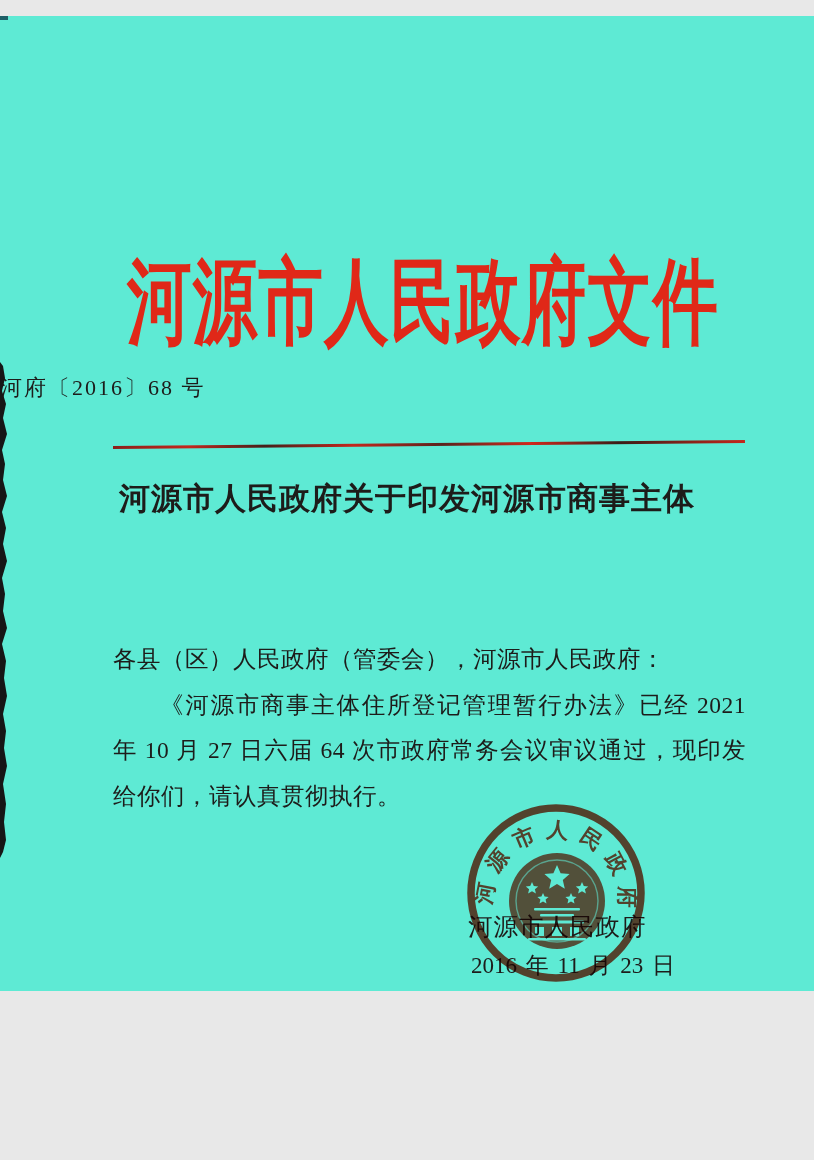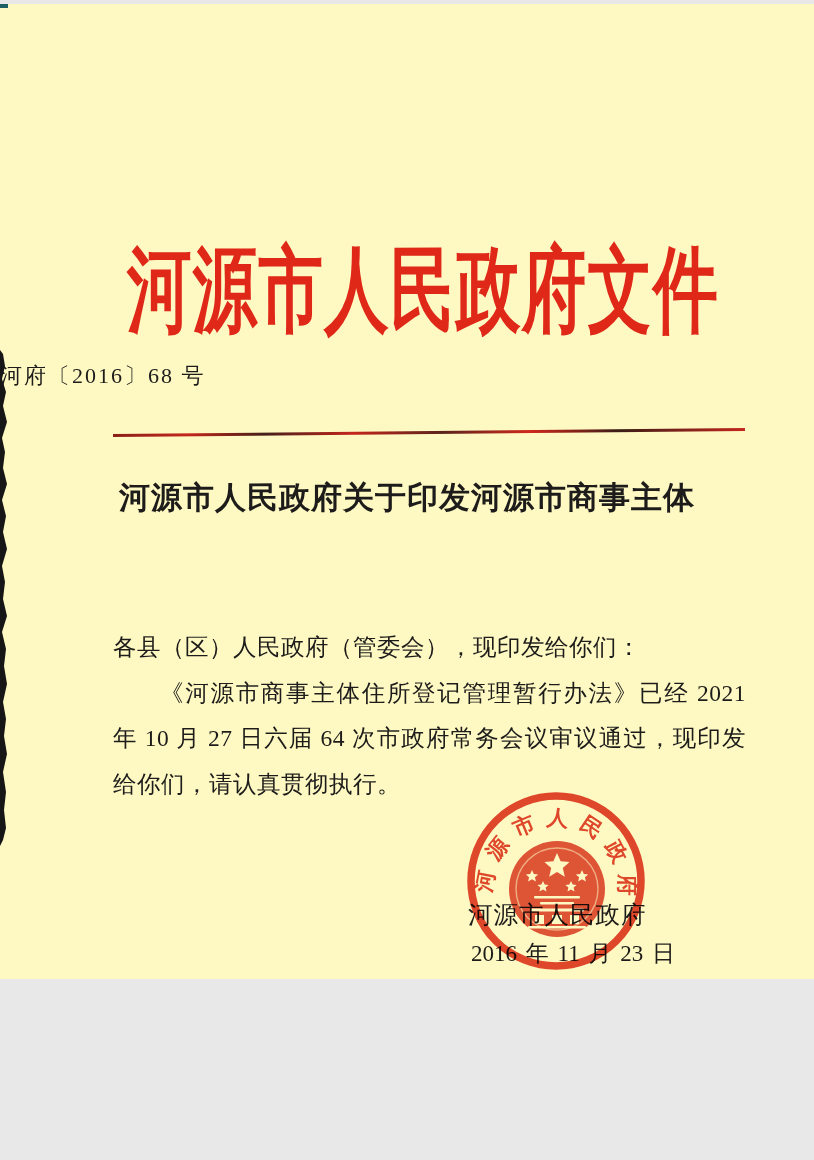--- a/index.html
+++ b/index.html
@@ -1,20 +1,20 @@
 <!DOCTYPE html>
 <html lang="zh"><head>
 <meta charset="utf-8">
 <style>
   html,body{margin:0;padding:0;background:#e8e8e8;}
   .page{
     position:relative;
     width:814px;height:975px;
-    margin:4px auto;
-    background:#fef9c3;
+    margin:16px auto;
+    background:#5eead4;
     overflow:hidden;
     font-family:"Liberation Serif","DejaVu Serif",serif;
     color:#1d1c1a;
   }
   
   .letterhead{
     position:absolute;top:236px;left:0;width:814px;
     text-align:center;line-height:100px;height:104px;
     white-space:nowrap;
   }
@@ -28,21 +28,21 @@
     position:absolute;top:357px;left:0;width:814px;
     text-align:left;font-size:22px;letter-spacing:2px;
   }
   .red-rule{
     position:absolute;top:430px;left:113px;width:632px;height:3px;
     background:linear-gradient(90deg,#8a2019 0%,#c4261c 12%,#45201a 24%,#c4261c 38%,#5a241c 52%,#d0281c 66%,#3a1d17 80%,#c4261c 100%);
     transform:rotate(-0.55deg);transform-origin:left center;
   }
   
   .doc-title{
-    position:absolute;top:469px;left:0;width:814px;
+    position:absolute;top:458px;left:0;width:814px;
     text-align:center;font-size:31px;font-weight:bold;
     line-height:49px;letter-spacing:1px;
   }
   
   .body-block{
     position:absolute;top:621px;left:113px;width:633px;
     font-size:23.5px;line-height:45.5px;text-align:justify;
     letter-spacing:0.5px;
   }
   .body-block p{margin:0;}
@@ -84,21 +84,21 @@
 
   <div class="doc-number">河府〔2016〕68 号</div>
 
   <div class="red-rule"></div>
 
   <div class="doc-title">
     <div>河源市人民政府关于印发河源市商事主体</div>
   </div>
 
   <div class="body-block">
-    <p>各县（区）人民政府（管委会），现印发给你们：</p>
+    <p>各县（区）人民政府（管委会），河源市人民政府：</p>
     <p class="para">《河源市商事主体住所登记管理暂行办法》已经 2021 年 10 月 27 日六届 64 次市政府常务会议审议通过，现印发给你们，请认真贯彻执行。</p>
   </div>
 
   <div class="sig-issuer">河源市人民政府</div>
   <div class="sig-date">2016 年 11 月 23 日</div>
 
   <svg class="seal" viewBox="0 0 224 224" aria-hidden="true">
     <defs>
       <path id="sealArc" d="M 48.6 129.3 A 64 64 0 1 1 175.4 129.3" fill="none"></path>
     </defs>

